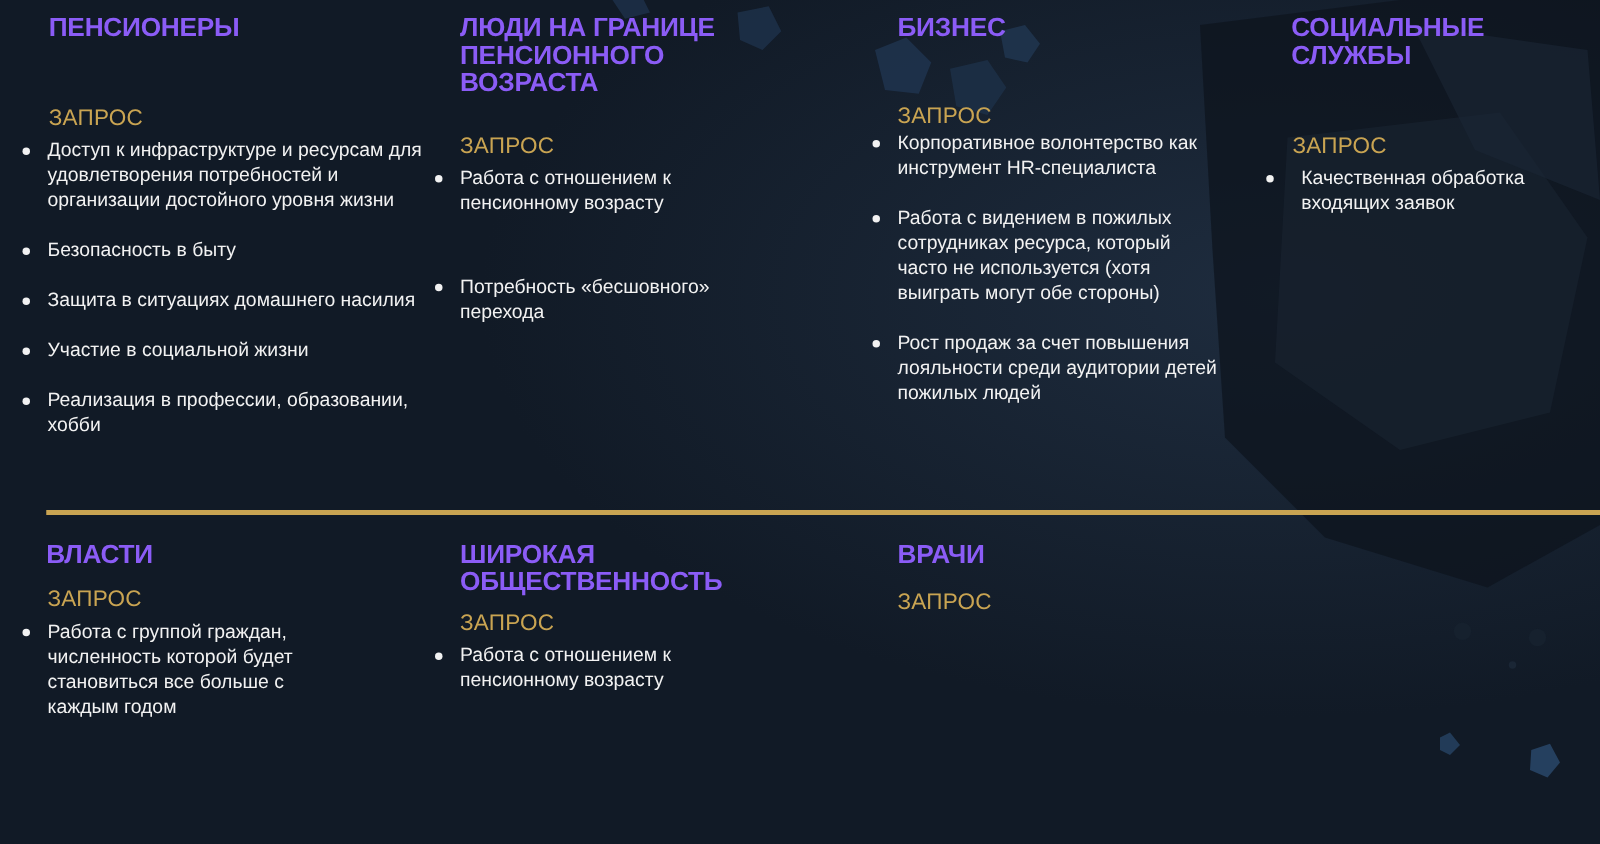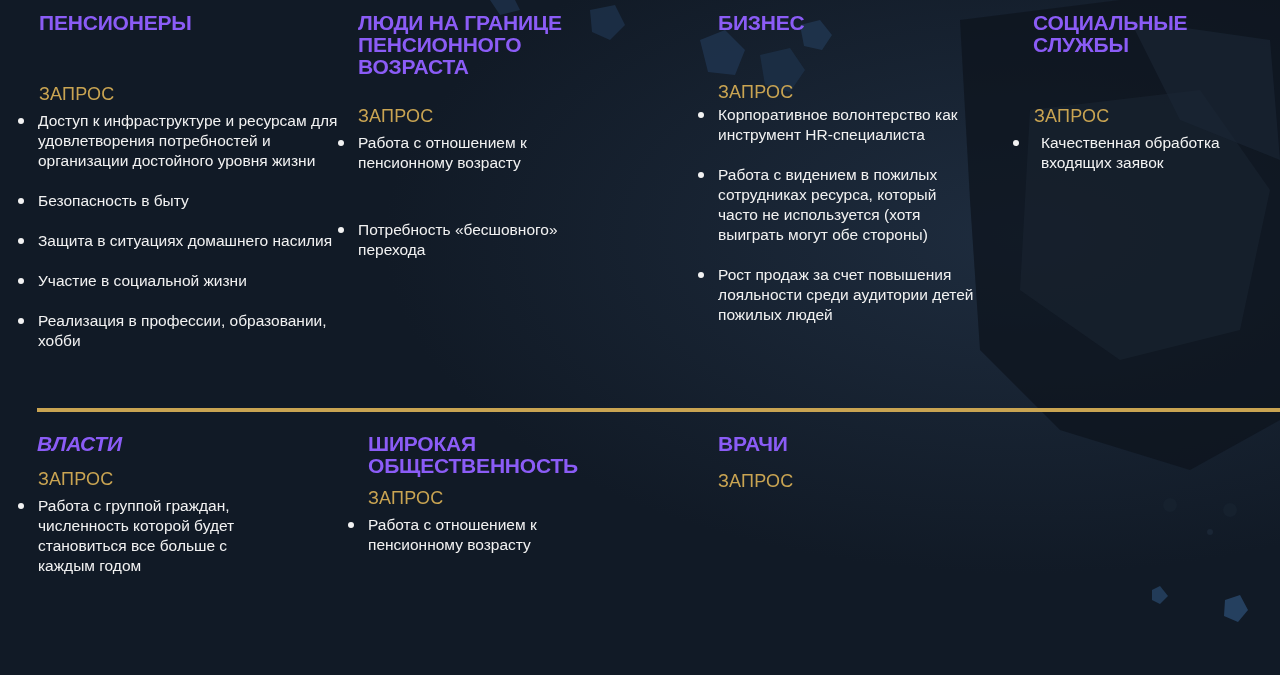--- a/index.html
+++ b/index.html
@@ -90,21 +90,21 @@
     <div class="label" style="padding-left:31px; margin-top:49px;">ЗАПРОС</div>
     <ul class="items" style="margin-top:6px;">
       <li>Доступ к инфраструктуре и ресурсам для удовлетворения потребностей и организации достойного уровня жизни</li>
       <li>Безопасность в быту</li>
       <li>Защита в ситуациях домашнего насилия</li>
       <li>Участие в социальной жизни</li>
       <li>Реализация в профессии, образовании, хобби</li>
     </ul>
   </div>
 
-  <div class="block" style="left:328px; top:12px; width:330px;">
+  <div class="block" style="left:338px; top:12px; width:330px;">
     <div class="title" style="padding-left:30px; width:300px;">ЛЮДИ НА ГРАНИЦЕ ПЕНСИОННОГО ВОЗРАСТА</div>
     <div class="label" style="padding-left:30px; margin-top:27px;">ЗАПРОС</div>
     <ul class="items" style="margin-top:6px;">
       <li style="width:240px;">Работа с отношением к пенсионному возрасту</li>
       <li style="width:270px;margin-top:47px;">Потребность «бесшовного» перехода</li>
     </ul>
   </div>
 
   <div class="block" style="left:688px; top:12px; width:320px;">
     <div class="title" style="padding-left:30px;">БИЗНЕС</div>
@@ -120,21 +120,21 @@
     <div class="title" style="padding-left:30px;">СОЦИАЛЬНЫЕ СЛУЖБЫ</div>
     <div class="label" style="padding-left:31px; margin-top:49px;">ЗАПРОС</div>
     <ul class="items" style="margin-top:6px;">
       <li style="padding-left:38px; width:260px;">Качественная обработка входящих заявок</li>
     </ul>
   </div>
 
   <div class="divider"></div>
 
   <div class="block" style="left:8px; top:433px; width:330px;">
-    <div class="title" style="padding-left:29px;font-style:italic;">ВЛАСТИ</div>
+    <div class="title" style="padding-left:29px;">ВЛАСТИ</div>
     <div class="label" style="padding-left:30px; margin-top:13px;">ЗАПРОС</div>
     <ul class="items" style="margin-top:6px;">
       <li style="width:270px;">Работа с группой граждан, численность которой будет становиться все больше с каждым годом</li>
     </ul>
   </div>
 
   <div class="block" style="left:338px; top:433px; width:330px;">
     <div class="title" style="padding-left:30px;">ШИРОКАЯ ОБЩЕСТВЕННОСТЬ</div>
     <div class="label" style="padding-left:30px; margin-top:10px;">ЗАПРОС</div>
     <ul class="items" style="margin-top:6px;">

